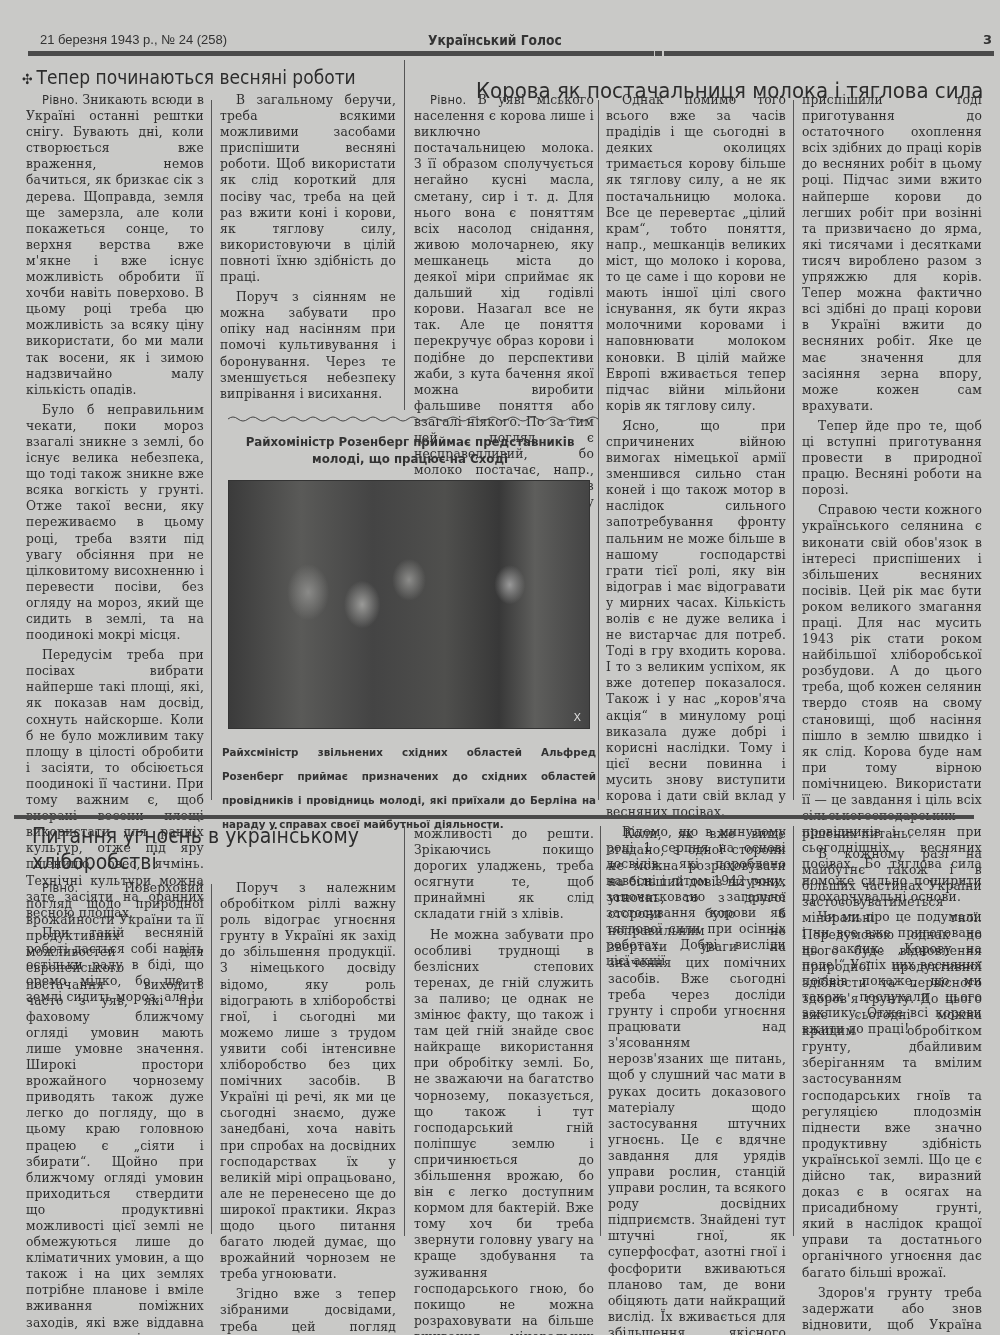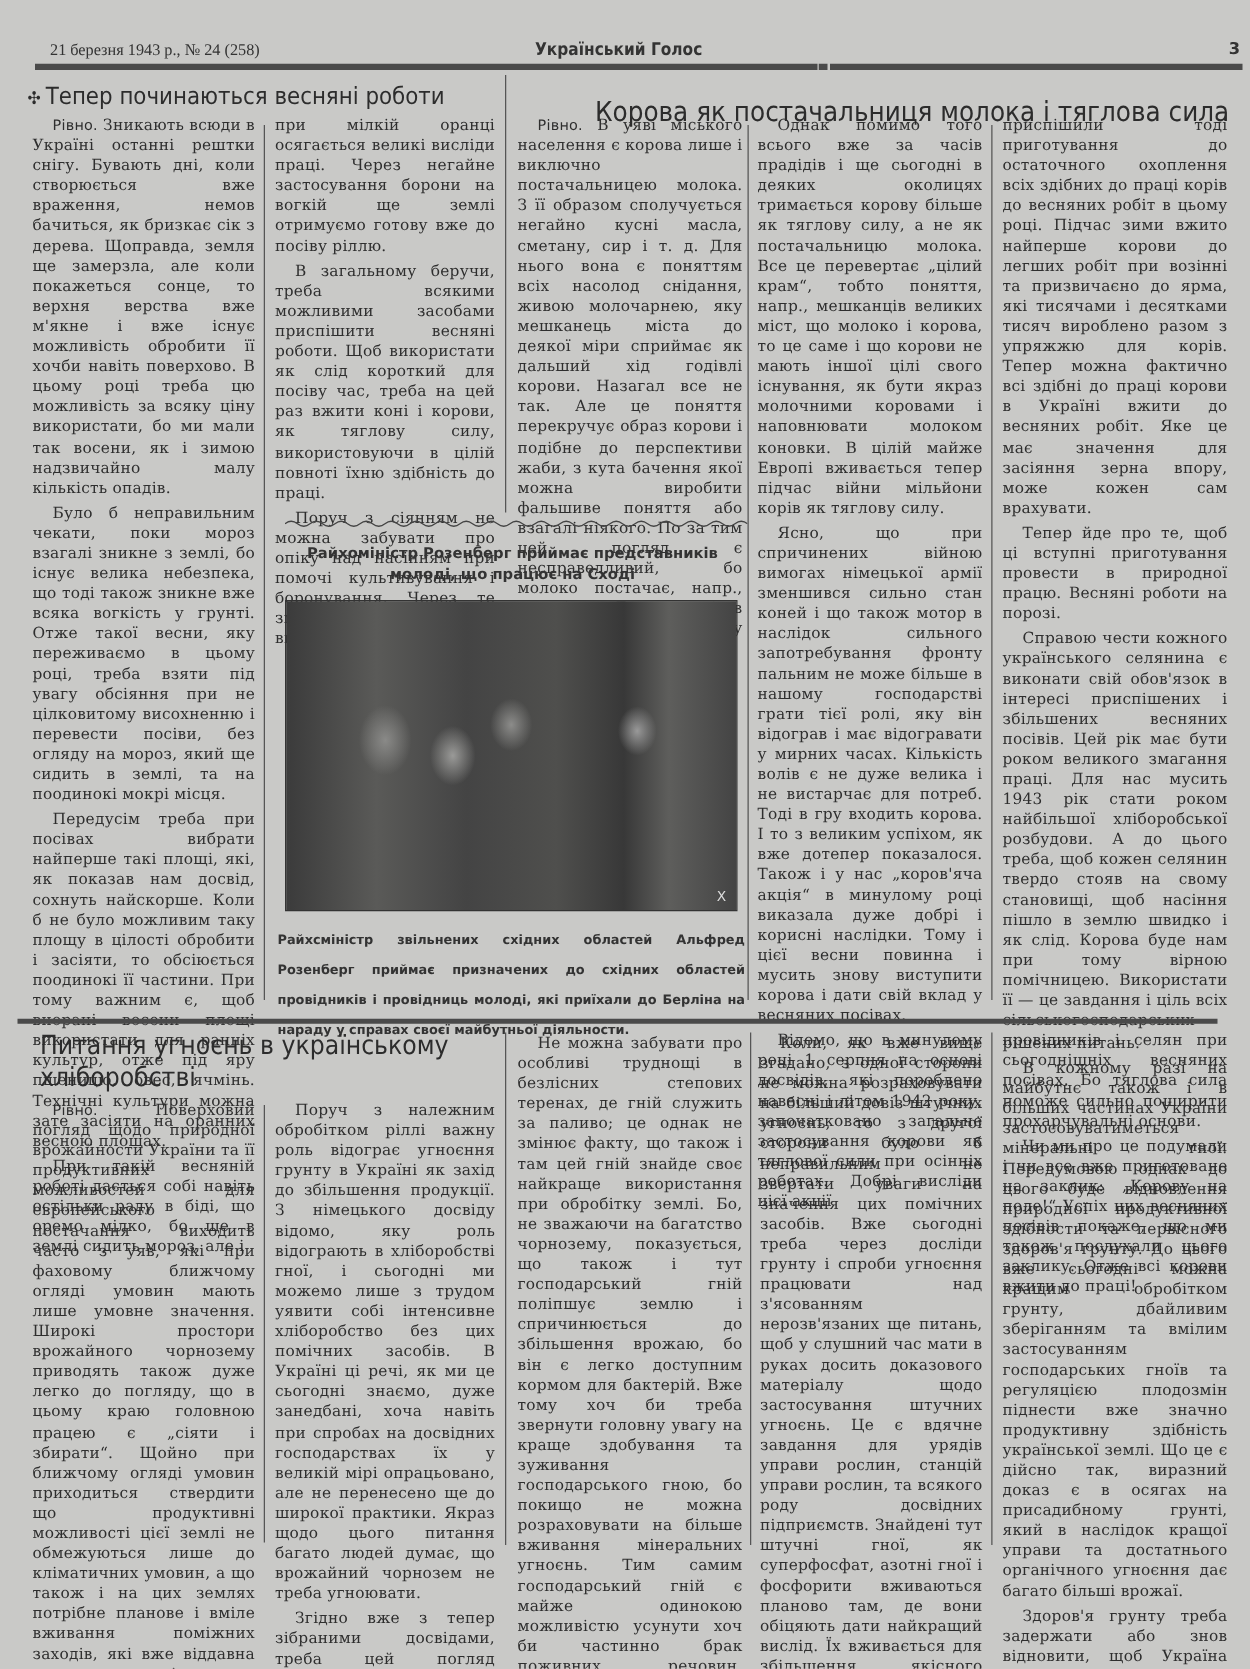--- a/index.html
+++ b/index.html
@@ -5,21 +5,21 @@
   html, body { margin:0; padding:0; }
   body {
     width:1000px; height:1335px; overflow:hidden;
     background:#c9c9c7;
     font-family:"DejaVu Serif", serif;
     color:#2a2a2a;
     position:relative;
   }
   .abs { position:absolute; }
   .masthead { left:40px; top:30px; width:955px; height:22px; }
-  .mh-date { position:absolute; left:0; top:2px; font-family:Liberation Serif, serif; font-size:13px; color:#333; }
+  .mh-date { position:absolute; left:0; top:2px; font-family:Liberation Sans, sans-serif; font-size:13px; color:#333; }
   .mh-title { position:absolute; left:388px; top:2px; font-family:"DejaVu Sans",sans-serif; font-weight:bold; font-size:14px; color:#333; transform:scaleX(0.88); transform-origin:left; }
   .mh-page { position:absolute; right:3px; top:2px; font-family:"DejaVu Sans",sans-serif; font-weight:bold; font-size:13px; color:#333; }
   .rule-thick { position:absolute; height:5px; background:#4a4a4a; }
   .vrule { position:absolute; width:1px; background:#555; }
   .headline {
     position:absolute; font-family:"DejaVu Sans Condensed","DejaVu Sans",sans-serif;
     color:#2c2c2c; white-space:nowrap;
   }
   .col {
     position:absolute; font-family:"DejaVu Serif", serif;
@@ -72,21 +72,20 @@
 
 <div class="col" style="left:26px; top:92px; width:178px;">
   <p><span class="dateline">Рівно.</span> <span>Зникають всюди в Україні останні рештки снігу. Бувають дні, коли створюється вже враження, немов бачиться, як бризкає сік з дерева. Щоправда, земля ще замерзла, але коли покажеться сонце, то верхня верства вже м'якне і вже існує можливість обробити її хочби навіть поверхово. В цьому році треба цю можливість за всяку ціну використати, бо ми мали так восени, як і зимою надзвичайно малу кількість опадів.</span></p>
   <p>Було б неправильним чекати, поки мороз взагалі зникне з землі, бо існує велика небезпека, що тоді також зникне вже всяка вогкість у грунті. Отже такої весни, яку переживаємо в цьому році, треба взяти під увагу обсіяння при не цілковитому висохненню і перевести посіви, без огляду на мороз, який ще сидить в землі, та на поодинокі мокрі місця.</p>
   <p>Передусім треба при посівах вибрати найперше такі площі, які, як показав нам досвід, сохнуть найскорше. Коли б не було можливим таку площу в цілості обробити і засіяти, то обсіюється поодинокі її частини. При тому важним є, щоб виорані восени площі використати для ранніх культур, отже під яру пшеницю, овес, ячмінь. Технічні культури можна зате засіяти на оранних весною площах.</p>
   <p>При такій весняній роботі дається собі навіть остільки раду в біді, що оремо мілко, бо ще в землі сидить мороз, але і</p>
 </div>
 <div class="vrule" style="left:211px; top:100px; height:700px;"></div>
 
 <div class="col" style="left:220px; top:92px; width:176px;">
-  <p class="noindent">при мілкій оранці осягається великі висліди праці. Через негайне застосування борони на вогкій ще землі отримуємо готову вже до посіву ріллю.</p>
   <p>В загальному беручи, треба всякими можливими засобами приспішити весняні роботи. Щоб використати як слід короткий для посіву час, треба на цей раз вжити коні і корови, як тяглову силу, використовуючи в цілій повноті їхню здібність до праці.</p>
   <p>Поруч з сіянням не можна забувати про опіку над насінням при помочі культивування і боронування. Через те зменшується небезпеку випрівання і висихання.</p>
 </div>
 
 <div class="headline" style="left:476px; top:78px; font-size:22px;">Корова як постачальниця молока і тяглова сила</div>
 
 <div class="col" style="left:414px; top:92px; width:180px;">
   <p><span class="dateline">Рівно.</span> <span>В уяві міського населення є корова лише і виключно постачальницею молока. З її образом сполучується негайно кусні масла, сметану, сир і т. д. Для нього вона є поняттям всіх насолод снідання, живою молочарнею, яку мешканець міста до деякої міри сприймає як дальший хід годівлі корови. Назагал все не так. Але це поняття перекручує образ корови і подібне до перспективи жаби, з кута бачення якої можна виробити фальшиве поняття або взагалі ніякого. По за тим цей погляд є несправедливий, бо молоко постачає, напр., на цілих Балканах і в інших околицях в першу чергу</span></p>
 </div>
 <div class="vrule" style="left:598px; top:100px; height:700px;"></div>
@@ -128,20 +127,21 @@
 </div>
 <div class="vrule" style="left:211px; top:884px; height:350px;"></div>
 
 <div class="col" style="left:220px; top:880px; width:176px;">
   <p>Поруч з належним обробітком ріллі важну роль відограє угноєння грунту в Україні як захід до збільшення продукції. З німецького досвіду відомо, яку роль відограють в хліборобстві гної, і сьогодні ми можемо лише з трудом уявити собі інтенсивне хліборобство без цих помічних засобів. В Україні ці речі, як ми це сьогодні знаємо, дуже занедбані, хоча навіть при спробах на досвідних господарствах їх у великій мірі опрацьовано, але не перенесено ще до широкої практики. Якраз щодо цього питання багато людей думає, що врожайний чорнозем не треба угноювати.</p>
   <p>Згідно вже з тепер зібраними досвідами, треба цей погляд цілковито заперечити. Перші спроби дали вже значні вказівки щодо розвитку на майбутнє. Передусім треба власні гної з господарства краще зберігати і використовувати но</p>
 </div>
 <div class="vrule" style="left:404px; top:826px; height:410px;"></div>
 
 <div class="col" style="left:414px; top:826px; width:180px;">
+  <p class="noindent">можливості до решти. Зрікаючись покищо дорогих уладжень, треба осягнути те, щоб принаймні як слід складати гній з хлівів.</p>
   <p>Не можна забувати про особливі труднощі в безлісних степових теренах, де гній служить за паливо; це однак не змінює факту, що також і там цей гній знайде своє найкраще використання при обробітку землі. Бо, не зважаючи на багатство чорнозему, показується, що також і тут господарський гній поліпшує землю і спричинюється до збільшення врожаю, бо він є легко доступним кормом для бактерій. Вже тому хоч би треба звернути головну увагу на краще здобування та зуживання господарського гною, бо покищо не можна розраховувати на більше вживання мінеральних угноєнь. Тим самим господарський гній є майже одинокою можливістю усунути хоч би частинно брак поживних речовин. Поліпшена цим життєва функція бактерій спричинюється посередньо також до мобілізації резер-</p>
 </div>
 <div class="vrule" style="left:600px; top:826px; height:410px;"></div>
 
 <div class="col" style="left:608px; top:826px; width:178px;">
   <p>Коли, як вже вище згадано, з одної сторони не можна розраховувати на більший довіз штучних угноєнь, то з другої сторони було б неправильним не звертати уваги на значення цих помічних засобів. Вже сьогодні треба через досліди грунту і спроби угноєння працювати над з'ясованням нерозв'язаних ще питань, щоб у слушний час мати в руках досить доказового матеріалу щодо застосування штучних угноєнь. Це є вдячне завдання для урядів управи рослин, станцій управи рослин, та всякого роду досвідних підприємств. Знайдені тут штучні гної, як суперфосфат, азотні гної і фосфорити вживаються планово там, де вони обіцяють дати найкращий вислід. Їх вживається для збільшення якісного насіння, для управи спеціальних культур, особливо сої, бавовни, коксагизу і тютюну і для досвідів для дальшого з'ясування неви-</p>
 </div>
 <div class="vrule" style="left:793px; top:826px; height:410px;"></div>
 
 <div class="col" style="left:802px; top:826px; width:180px;">

